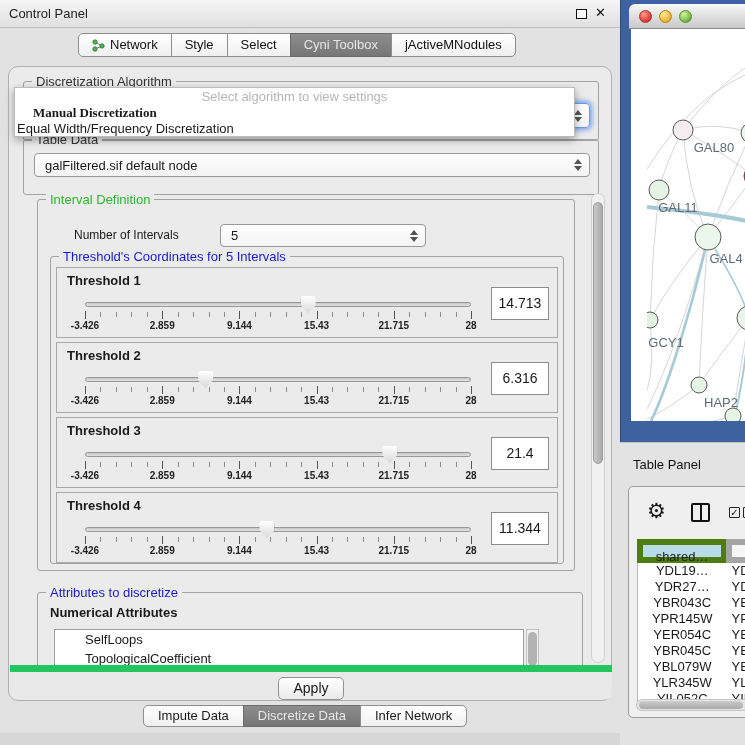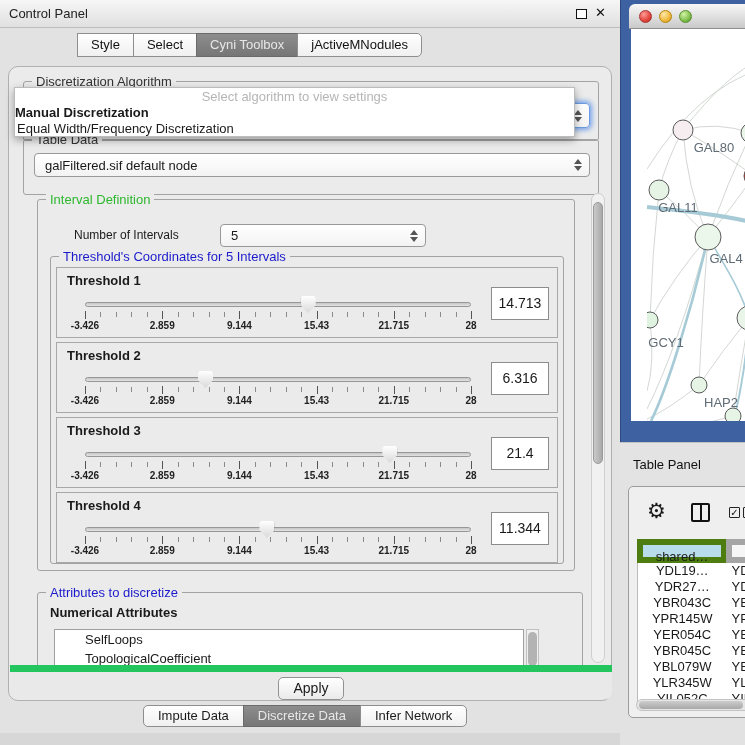--- a/index.html
+++ b/index.html
@@ -93,21 +93,21 @@
     padding:0 14px; line-height:20px; font-size:13px; }
   .btab.first{ border-radius:5px 0 0 5px; margin-left:0; }
   .btab.last { border-radius:0 5px 5px 0; }
   .btab.sel { background:linear-gradient(#8d8d8d,#767676); color:#e7e7e7; border-color:#6a6a6a; }
   .botstrip { position:absolute; left:0; top:733px; width:620px; height:12px; background:#d7d7d7; }
 
   
   .popup { position:absolute; left:14px; top:87px; width:561px; height:50px; background:#fff;
     border:1px solid #bcbcbc; box-shadow:0 3px 8px rgba(0,0,0,.35); z-index:40; font-size:13px; }
   .popup .ph { text-align:center; color:#b5b5b5; line-height:16px; margin-top:1px; }
-  .popup .op1 { font-weight:bold; padding-left:0; line-height:16px; }
+  .popup .op1 { font-weight:bold; padding-left:18px; line-height:16px;font-family:Liberation Serif, serif; }
   .popup .op2 { padding-left:2px; line-height:16px; }
 
   
   .rightbg { position:absolute; left:620px; top:0; width:125px; height:745px; background:#e2e2e2; }
   .netwin { position:absolute; left:620px; top:0; width:125px; height:442px; background:#3d61a1;
     border-left:1px solid #2c4a80; }
   .nettitle { position:absolute; left:8px; top:4px; right:0; height:25px;
     background:linear-gradient(#f8f8f8,#c9c9c9); border-bottom:1px solid #8f8f8f; border-radius:6px 0 0 0; }
   .tl { position:absolute; top:6px; width:13px; height:13px; border-radius:50%; }
   .tl.red { left:10px; background:radial-gradient(circle at 35% 30%,#ff9d96,#e2453c 60%,#aa2f28); border:1px solid #a33; }
@@ -148,20 +148,30 @@
 </head>
 <body>
 
 <div class="titlebar">
   <span class="t">Control Panel</span>
   <span class="float-ic"></span>
   <span class="close-ic">✕</span>
 </div>
 
 <div class="toptabs">
+  <div class="tab first">
+    <svg class="netic" viewBox="0 0 13 13">
+      <line x1="3" y1="3" x2="10" y2="7" stroke="#7a7a7a" stroke-width="1"></line>
+      <line x1="3" y1="10" x2="10" y2="7" stroke="#7a7a7a" stroke-width="1"></line>
+      <circle cx="3" cy="3" r="2.2" fill="#4caf50" stroke="#2e7d32" stroke-width="0.8"></circle>
+      <circle cx="3" cy="10" r="2.2" fill="#4caf50" stroke="#2e7d32" stroke-width="0.8"></circle>
+      <circle cx="10" cy="7" r="2.2" fill="#4caf50" stroke="#2e7d32" stroke-width="0.8"></circle>
+    </svg>
+    <span>Network</span>
+  </div>
   <div class="tab">
       <span>Style</span>
     </div>
   <div class="tab">
       <span>Select</span>
     </div>
   <div class="tab sel">
       <span>Cyni Toolbox</span>
     </div>
   <div class="tab last">

